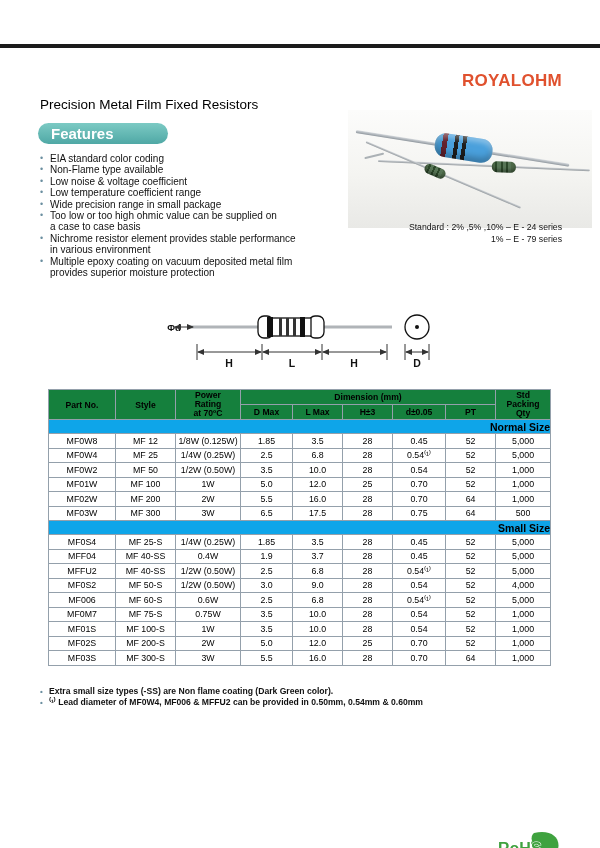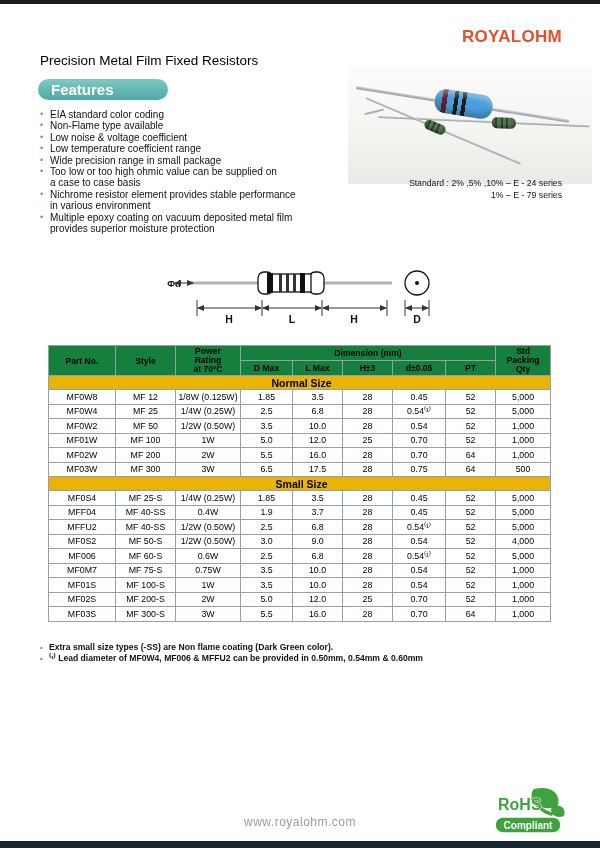--- a/index.html
+++ b/index.html
@@ -1,17 +1,17 @@
 <!DOCTYPE html>
 <html><head>
 <meta charset="utf-8">
 <style>
   html,body { margin:0; padding:0; }
   body { width:600px; height:848px; background:#ffffff; font-family:"Liberation Sans", sans-serif; position:relative; overflow:hidden; }
-  .page { position:absolute; inset:0; width:600px; height:675px; background:#fff; }
+  .page { position:absolute; inset:0; width:600px; height:675px; background:#fff;margin-top:44px; }
 
   .top-bar { position:absolute; left:0; top:0; width:600px; height:4px; background:#1b1b1b; }
   .bottom-bar { position:absolute; left:0; top:841px; width:600px; height:7px; background:#182430; }
 
   .brand { position:absolute; top:27px; right:38px; font-size:17px; font-weight:bold; color:#e0512e; letter-spacing:0.3px; }
   .title { position:absolute; left:40px; top:53px; font-size:13.5px; font-weight:normal; color:#000; }
 
   .features-pill { position:absolute; left:38px; top:79px; width:130px; height:21px; border-radius:11px;
     background:linear-gradient(180deg,#7ccac4 0%,#4fa8a5 100%); color:#fff; font-size:15px; font-weight:bold;
     line-height:21px; padding-left:13px; box-sizing:border-box; }
@@ -46,21 +46,21 @@
 
   .diagram-svg { position:absolute; left:70px; top:248px; }
   .diagram-svg text { font-family:"Liberation Sans", sans-serif; font-weight:bold; fill:#111; }
 
   .spec-table { position:absolute; left:48px; top:345px; width:502px; border-collapse:collapse; table-layout:fixed; }
   .spec-table th, .spec-table td { border:1px solid #94a0ab; text-align:center; padding:0; color:#000; font-size:8.8px; font-weight:normal; }
   .spec-table .hdr { background:#15803d; font-weight:bold; font-size:8.6px; }
   .spec-table .pre { white-space:pre-line; line-height:9.3px; }
   .spec-table tr.hrow { height:15px; }
   .spec-table tr.drow { height:14.5px; }
-  .spec-table tr.section-row td { background:#eab308; text-align:center; font-weight:bold; font-size:10.5px; padding-left:4px; height:13px; }
+  .spec-table tr.section-row td { background:#0ea5e9; text-align:right; font-weight:bold; font-size:10.5px; padding-left:4px; height:13px; }
 
   .note-block { position:absolute; left:40px; top:642px; }
   .note-title { font-size:10px; font-weight:bold; color:#000; margin-bottom:2px; }
   .note-list { margin:0; padding:0; list-style:none; }
   .note-list li { position:relative; padding-left:9px; font-size:8.6px; font-weight:bold; color:#111; line-height:11px; }
   .note-list .bullet { position:absolute; left:0; top:0; color:#6b8fa0; font-size:8px; }
 
   .footer-url { position:absolute; left:0; top:815px; width:600px; text-align:center; font-size:12px; color:#9b9b9b; letter-spacing:0.5px; }
   .rohs-svg { position:absolute; left:494px; top:786px; }
   .rohs-svg text { font-family:"Liberation Sans", sans-serif; }

